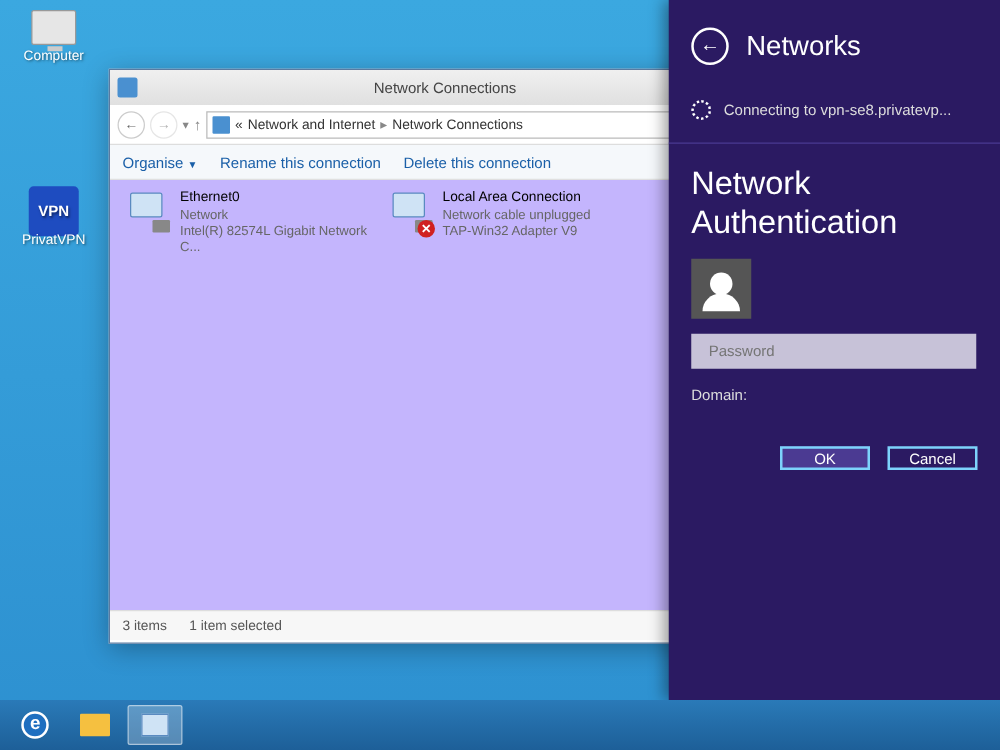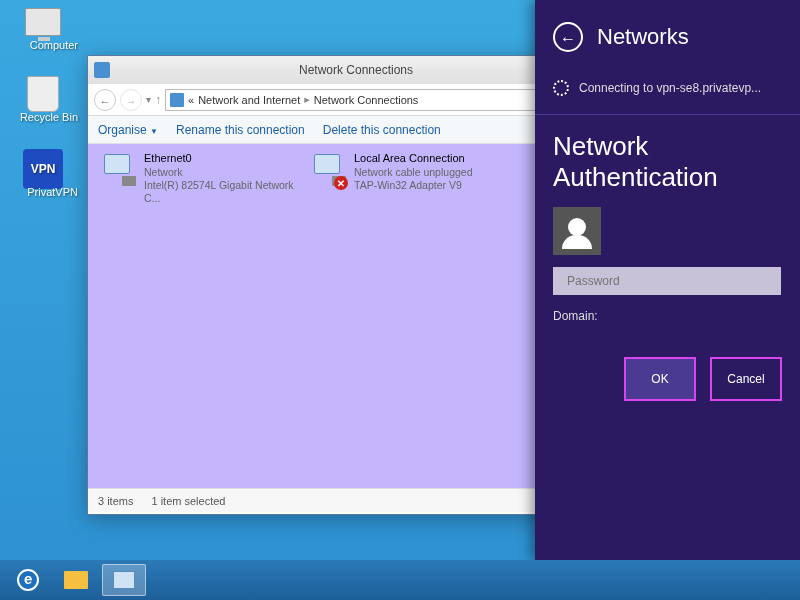--- a/index.html
+++ b/index.html
@@ -1,20 +1,20 @@
 <!DOCTYPE html>
 <html><head>
 <meta charset="utf-8">
 <style>
 * { margin: 0; padding: 0; box-sizing: border-box; font-family: "Segoe UI", Tahoma, sans-serif; }
 body { width: 800px; height: 600px; overflow: hidden; position: relative; background: linear-gradient(180deg, #3ba8e0 0%, #2d90d0 100%); }
 
 
 .desktop { position: absolute; top: 0; left: 0; width: 100%; height: 560px; }
-.desktop-icon { position: absolute; width: 70px; text-align: right; color: white; font-size: 11px; text-shadow: 1px 1px 2px rgba(0,0,0,.5); cursor: pointer; }
+.desktop-icon { position: absolute; width: 70px; text-align: center; color: white; font-size: 11px; text-shadow: 1px 1px 2px rgba(0,0,0,.5); cursor: pointer; }
 .desktop-icon .ico { width: 40px; height: 28px; margin: 0 auto 3px; display: flex; align-items: center; justify-content: center; }
 .ico-computer { background: #e6e6e6; border: 1px solid #999; border-radius: 2px; position: relative; width: 36px; height: 28px; }
 .ico-computer::after { content: ""; position: absolute; bottom: -6px; left: 12px; width: 12px; height: 4px; background: #ccc; }
 .ico-recycle { width: 32px; height: 36px; background: #eee; border-radius: 2px 2px 6px 6px; border: 1px solid #aaa; }
 .ico-vpn { width: 40px; height: 40px; background: #1e4cc0; color: #fff; font-weight: bold; font-size: 12px; display: flex; align-items: center; justify-content: center; border-radius: 4px; }
 
 
 .window { position: absolute; left: 87px; top: 55px; width: 516px; height: 460px; background: #fff; border: 1px solid #5a7aa0; box-shadow: 0 4px 20px rgba(0,0,0,.3); }
 .titlebar { height: 28px; background: linear-gradient(#f0f0f0,#e0e0e0); display: flex; align-items: center; padding: 0 6px; font-size: 12px; color: #333; }
 .titlebar .ti-icon { width: 16px; height: 16px; margin-right: 6px; background: #4a90d0; border-radius: 2px; }
@@ -52,47 +52,41 @@
 .ch-row { display: flex; align-items: center; gap: 10px; padding: 14px 18px; font-size: 12px; color: #ddd; }
 .spinner { width: 16px; height: 16px; border: 2px dotted #fff; border-radius: 50%; }
 .ch-h2 { font-size: 26px; font-weight: 300; padding: 0 18px 14px; }
 .avatar { width: 48px; height: 48px; background: #555; margin: 0 18px 12px; display: flex; align-items: center; justify-content: center; }
 .avatar .head { width: 18px; height: 18px; background: #fff; border-radius: 50%; position: relative; top: -4px; }
 .avatar .body { position: absolute; width: 30px; height: 14px; background: #fff; border-radius: 14px 14px 0 0; margin-top: 22px; }
 .ch-input { display: block; width: 228px; margin: 0 18px 8px; height: 28px; border: none; padding: 0 8px; font-size: 12px; background: #fff; color: #333; }
 .ch-input.pw { background: #c7c2d8; padding-left: 14px; }
 .ch-label { padding: 6px 18px; font-size: 12px; color: #ddd; }
 .ch-btns { display: flex; gap: 14px; justify-content: flex-end; padding: 28px 18px; }
-.ch-btn { width: 72px; height: 44px; border: 2px solid #d946ef; background: transparent; color: #fff; font-size: 12px; cursor: pointer; }
+.ch-btn { width: 72px; height: 19px; border: 2px solid #7dd3fc; background: transparent; color: #fff; font-size: 12px; cursor: pointer; }
 .ch-btn.primary { background: #4b3a92; }
 
 
 .taskbar { position: absolute; bottom: 0; left: 0; width: 100%; height: 40px; background: linear-gradient(#2a7ab8,#1d5f98); display: flex; align-items: center; padding: 0 6px; gap: 4px; }
 .tb-btn { width: 44px; height: 32px; display: flex; align-items: center; justify-content: center; border-radius: 2px; }
 .tb-btn.active { background: rgba(255,255,255,.25); border: 1px solid rgba(255,255,255,.5); }
 .tb-ie { width: 22px; height: 22px; border: 2px solid #fff; border-radius: 50%; background: #1e6fc0; position: relative; }
 .tb-ie::after { content: "e"; color: #fff; font-weight: bold; position: absolute; top: -1px; left: 5px; font-size: 15px; }
 .tb-folder { width: 24px; height: 18px; background: #f5c040; border-radius: 1px; }
 .tb-net { width: 22px; height: 18px; background: #cfe3f5; border: 1px solid #5a8ac0; }
 </style>
 </head>
 <body>
 
 <div class="desktop">
   <div class="desktop-icon" style="top:8px;left:8px">
     <div class="ico">
         <div class="ico-computer"></div>
       </div>
     <div>Computer</div>
-  </div>
-  <div class="desktop-icon" style="top:80px;left:8px">
-    <div class="ico">
-        <div class="ico-recycle"></div>
-      </div>
-    <div>Recycle Bin</div>
   </div>
   <div class="desktop-icon" style="top:155px;left:8px">
     <div class="ico">
         <div class="ico-vpn">VPN</div>
       </div>
     <div>PrivatVPN</div>
   </div>
 </div>
 
 <div class="window">

